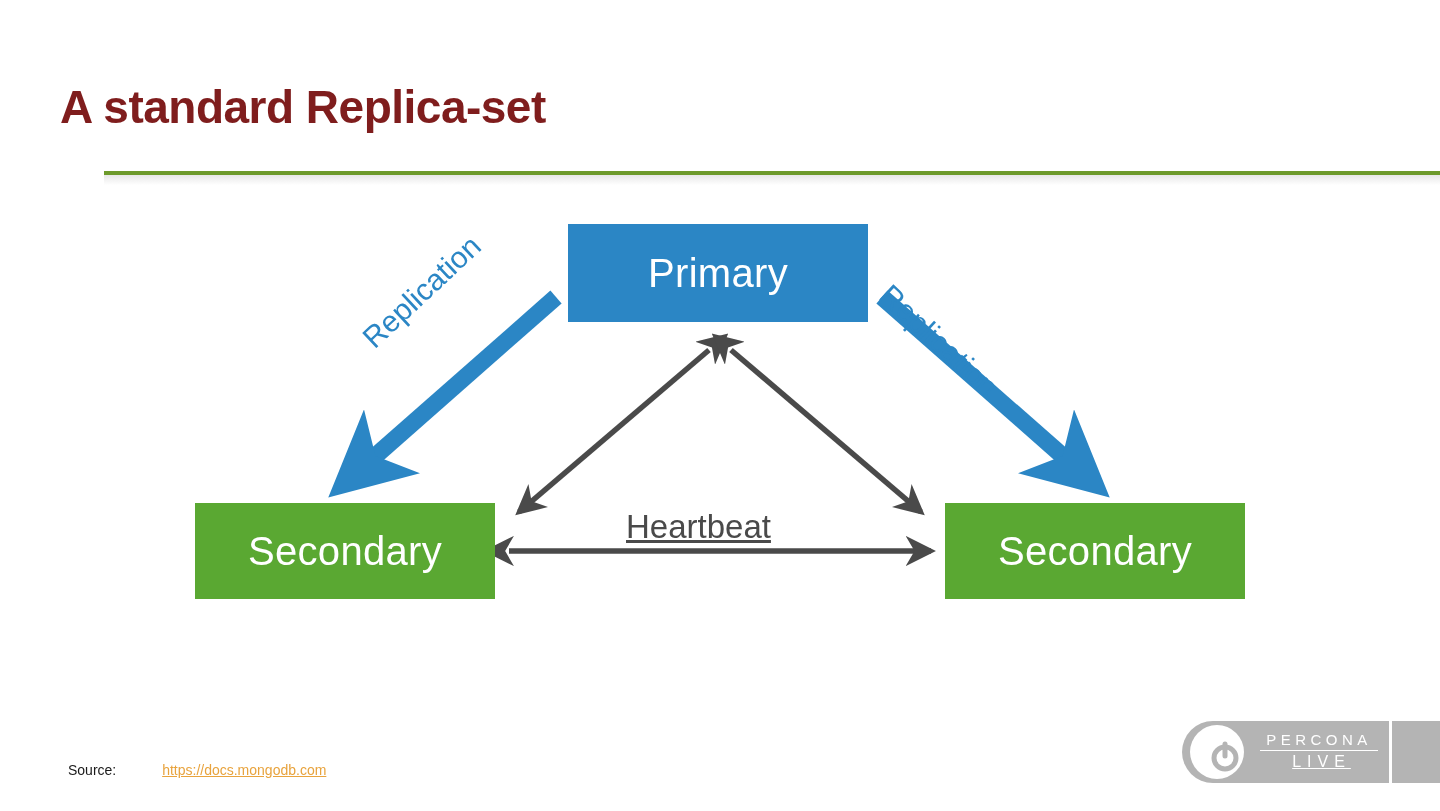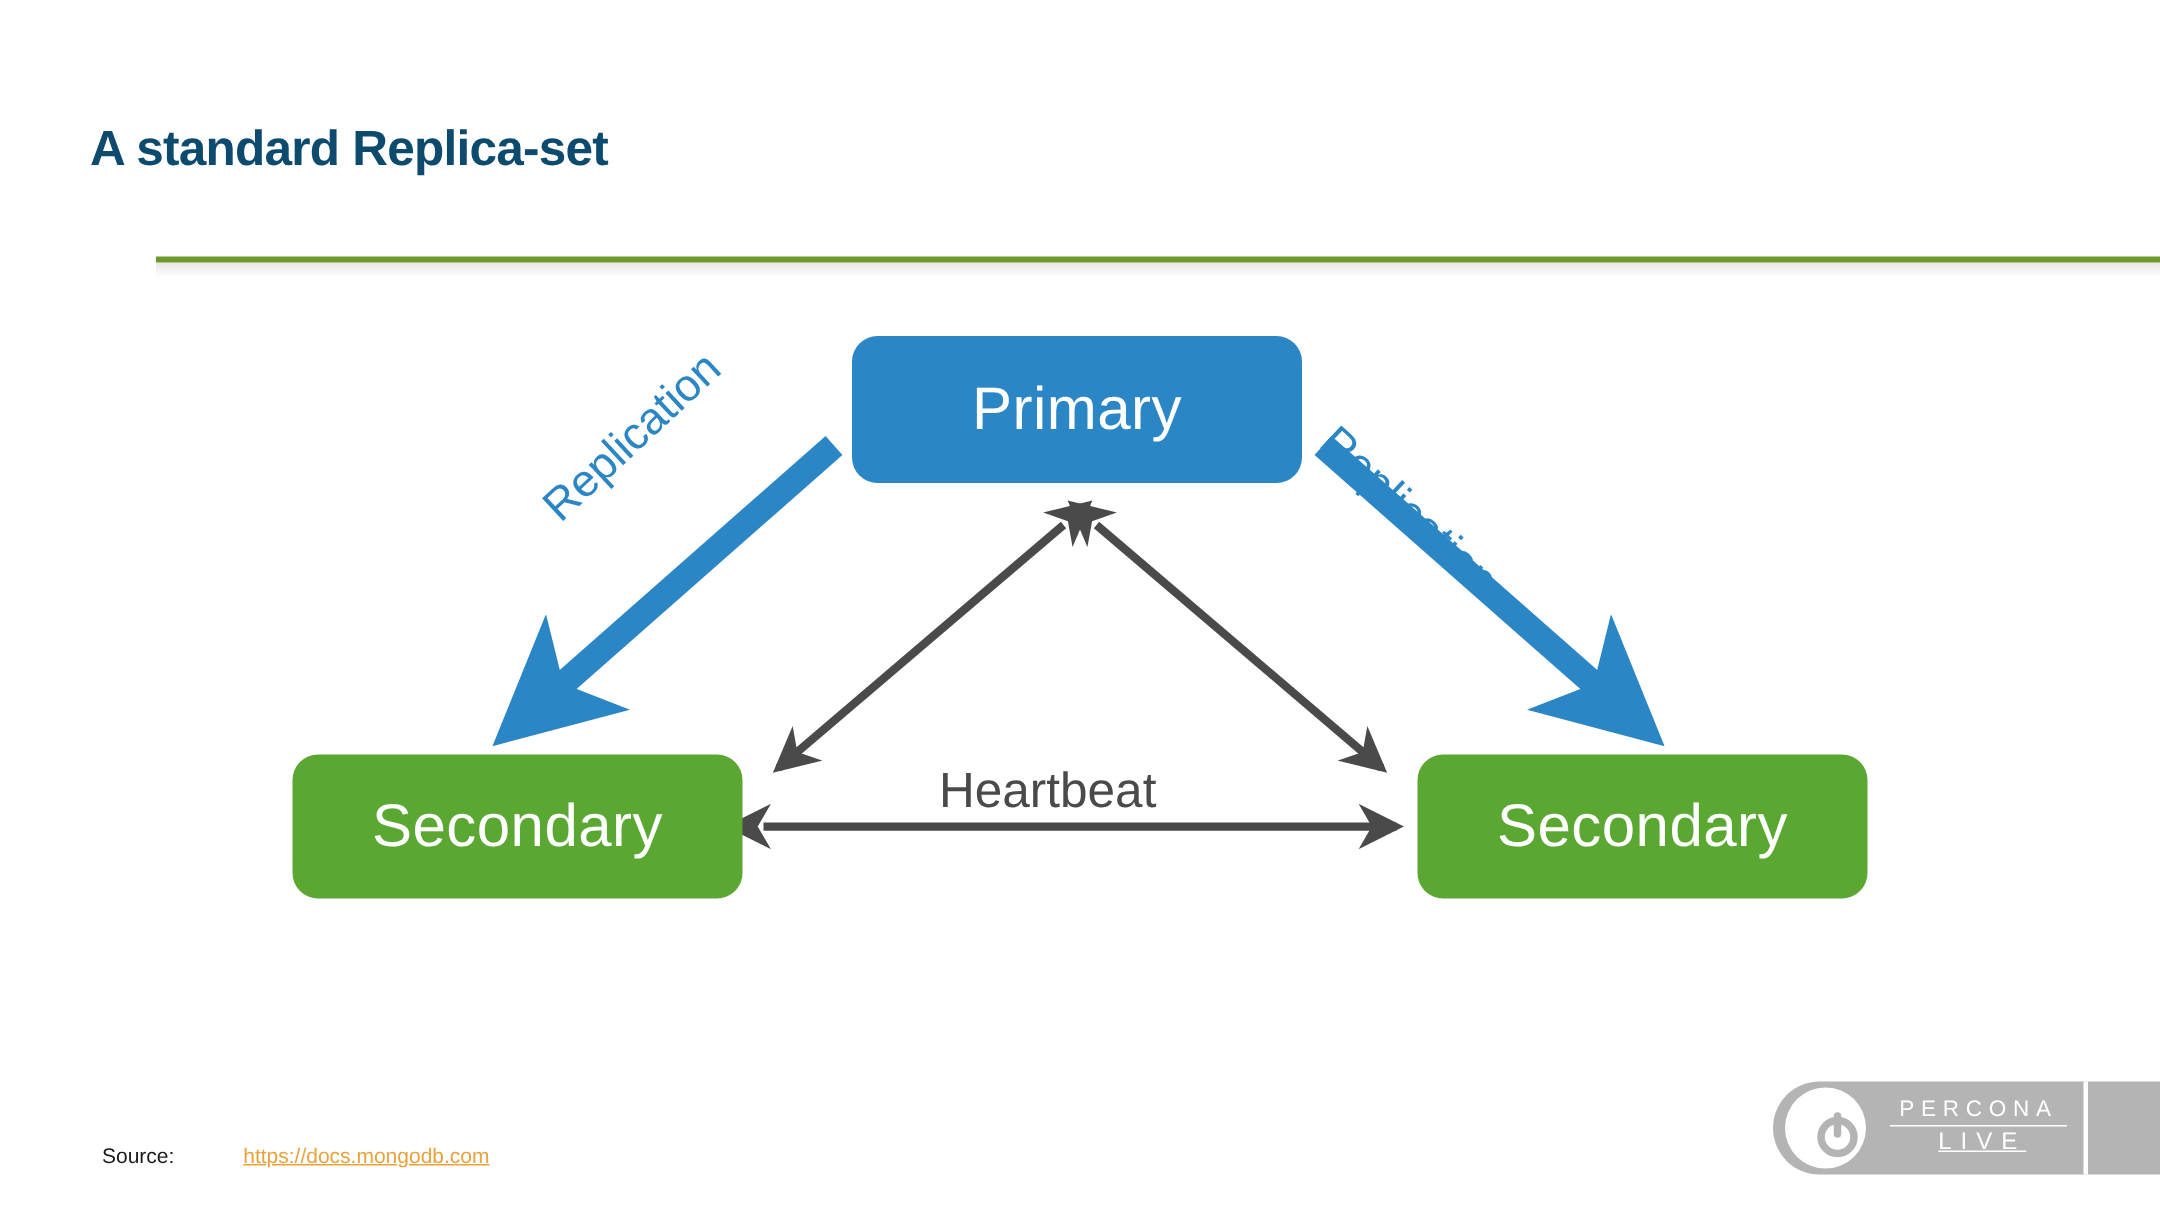--- a/index.html
+++ b/index.html
@@ -18,23 +18,23 @@
     height: 811px;
     background: #ffffff;
     overflow: hidden;
   }
 
   
   .slide-title {
     position: absolute;
     left: 60px;
     top: 80px;
-    font-size: 33px;
+    font-size: 46px;
     font-weight: bold;
-    color: #0c4a6e;
+    color: #7f1d1d;
     letter-spacing: -0.5px;
     white-space: nowrap;
   }
   .title-rule {
     position: absolute;
     left: 104px;
     top: 171px;
     width: 1336px;
     height: 4px;
     background: #6d9a2b;
@@ -60,21 +60,21 @@
     position: absolute;
     left: 0;
     top: 0;
   }
 
   .node {
     position: absolute;
     display: flex;
     align-items: center;
     justify-content: center;
-    border-radius: 17px;
+    border-radius: 0;
     color: #ffffff;
     font-size: 40px;
     font-weight: 400;
     letter-spacing: 0.3px;
   }
   .node-primary {
     left: 568px;
     top: 224px;
     width: 300px;
     height: 98px;
@@ -113,20 +113,21 @@
     transform: rotate(43deg);
     transform-origin: left top;
   }
   .label-heartbeat {
     position: absolute;
     left: 626px;
     top: 508px;
     color: #4a4a4a;
     font-size: 33px;
     white-space: nowrap;
+    text-decoration: underline;
   }
 
   
   .source-line {
     position: absolute;
     left: 68px;
     top: 762px;
     font-size: 14px;
     color: #1a1a1a;
     white-space: nowrap;

